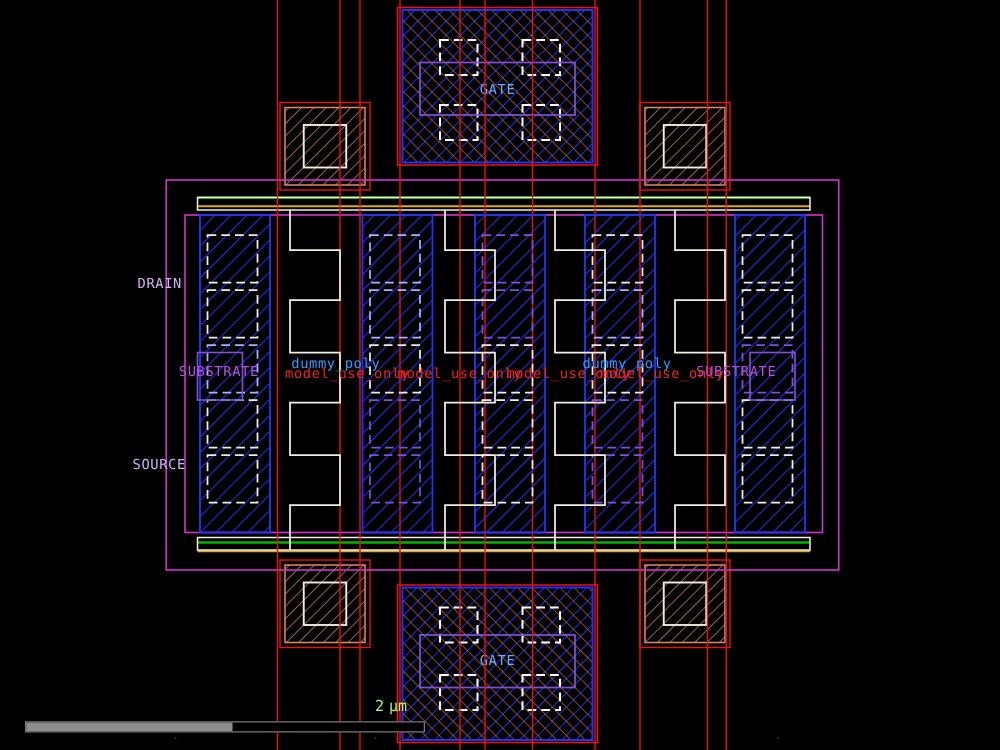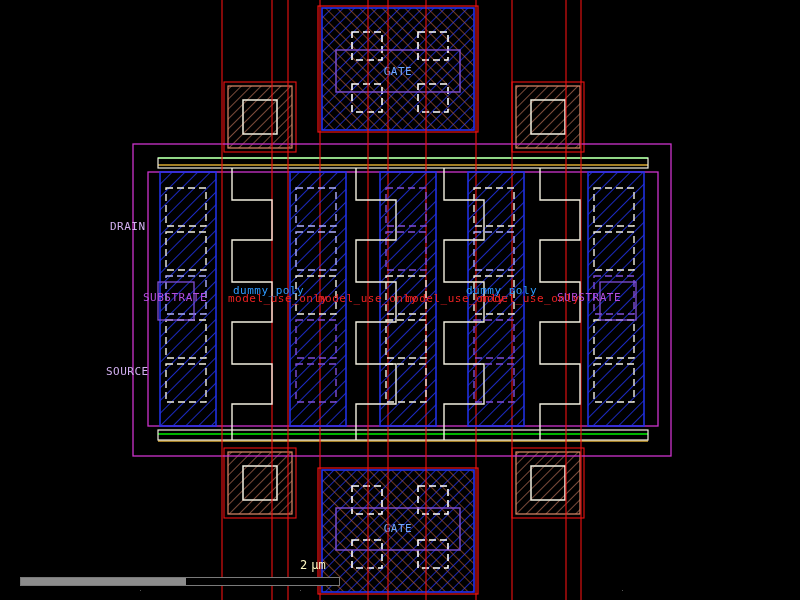--- a/index.html
+++ b/index.html
@@ -6,21 +6,21 @@
   body{width:800px;height:600px;overflow:hidden;font-family:"DejaVu Sans Mono","Liberation Mono",monospace;}
   #stage{position:relative;width:800px;height:600px;background:#000;}
   #canvaswrap{position:absolute;left:0;top:0;width:800px;height:600px;}
   svg{display:block;}
   .lbl{font-family:"DejaVu Sans Mono","Liberation Mono",monospace;font-size:11px;letter-spacing:.5px;}
 
   
   #hscroll{position:absolute;left:20px;top:577px;width:320px;height:9px;
            background:#000;border:1px solid #7a7a7a;box-sizing:border-box;}
   #hthumb{position:absolute;left:0;top:0;width:165px;height:7px;background:#8c8c8c;}
-  #scalebar{position:absolute;left:300px;top:558px;color:#fef9c3;font-size:12px;
+  #scalebar{position:absolute;left:300px;top:558px;color:#bef264;font-size:12px;
             font-family:"DejaVu Sans Mono","Liberation Mono",monospace;}
   #scalebar .u{margin-left:4px;}
   .dot{position:absolute;width:1px;height:1px;background:#555;}
 </style>
 </head>
 <body>
 
 <div id="stage">
 
   <div id="canvaswrap">

